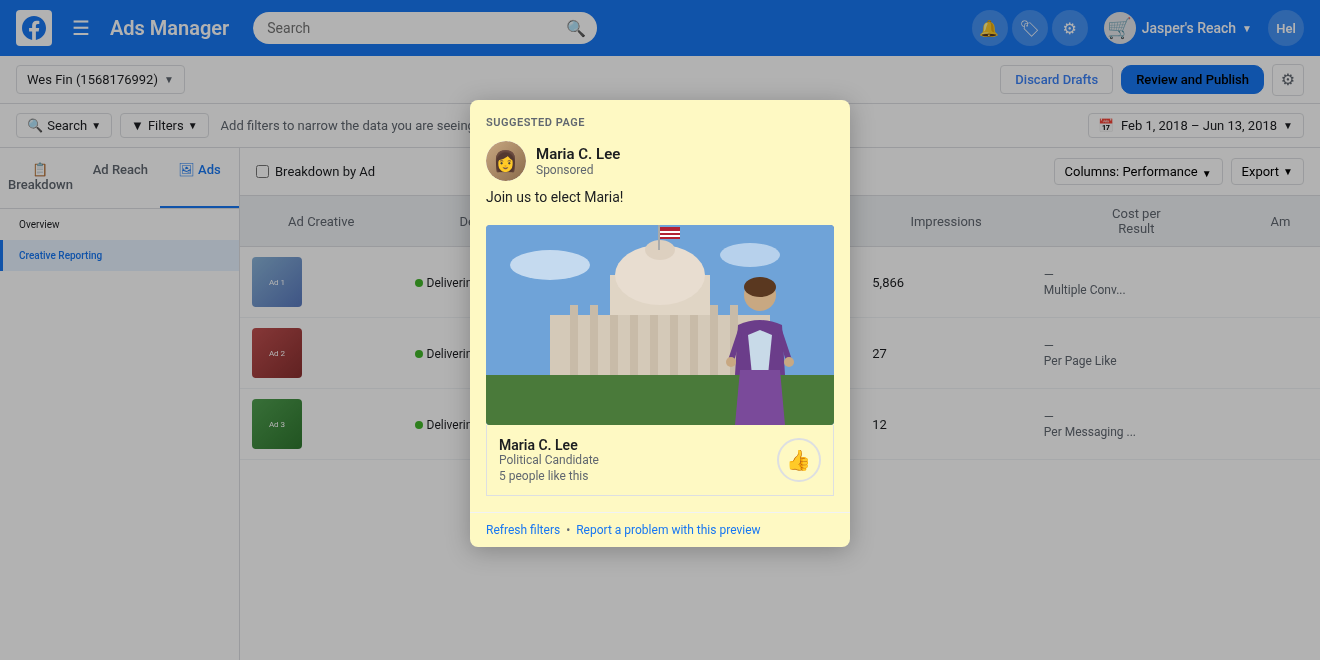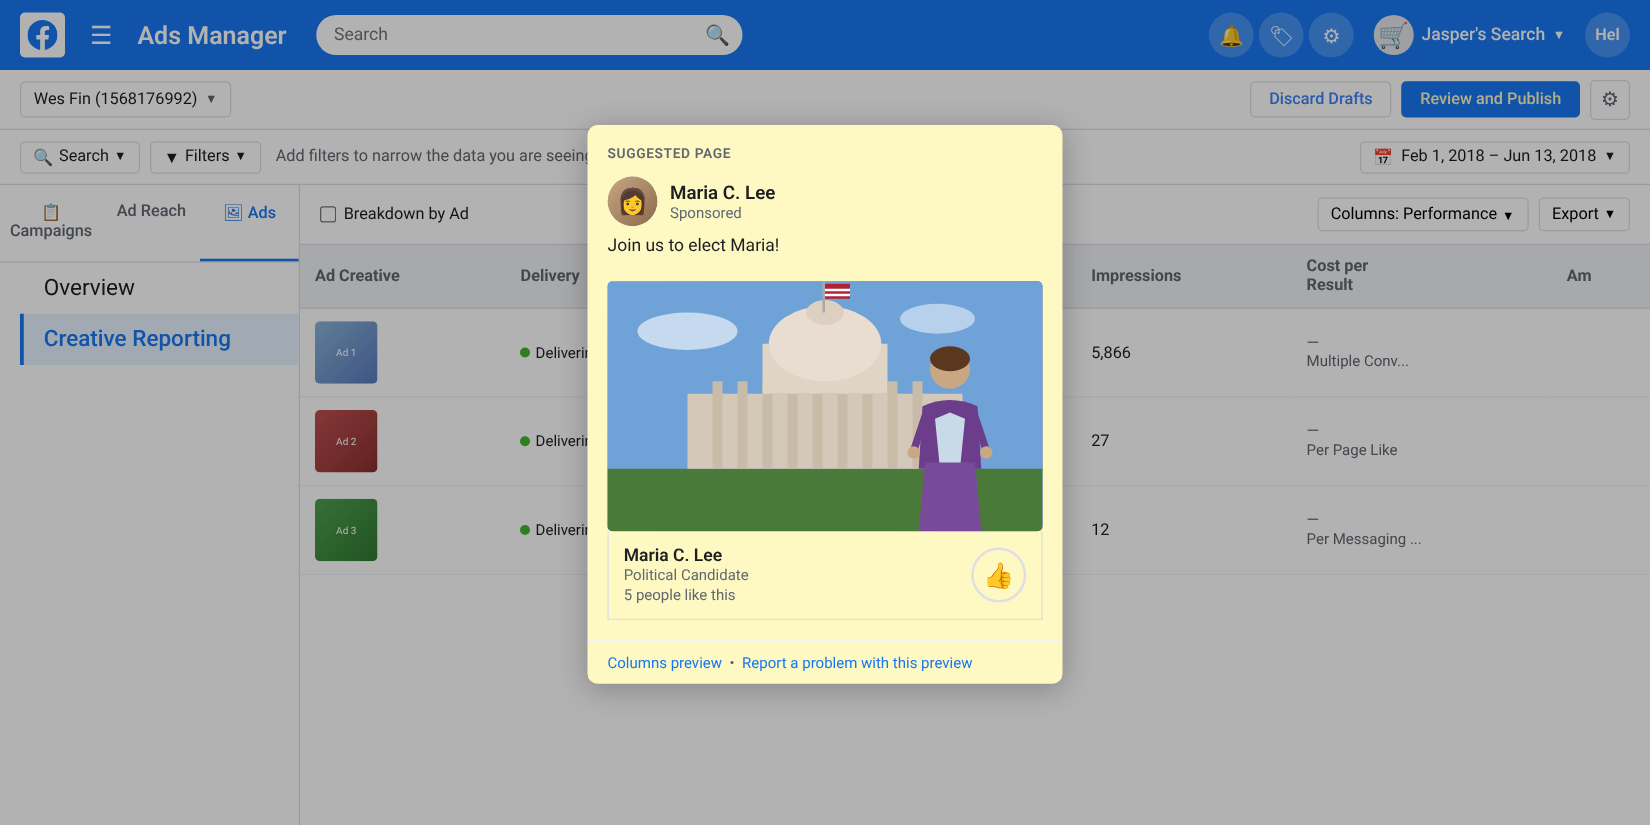--- a/index.html
+++ b/index.html
@@ -120,23 +120,22 @@
     }
     .sidebar-tabs {
       display: flex; border-bottom: 1px solid #dddfe2;
     }
     .sidebar-tab {
       flex: 1; padding: 14px 8px; text-align: center; font-size: 13px; font-weight: 500;
       color: #606770; cursor: pointer; border-bottom: 2px solid transparent;
     }
     .sidebar-tab.active { color: #1877f2; border-bottom-color: #1877f2; }
     .sidebar-item {
-      padding: 10px 16px; font-size: 18px; cursor: pointer; color: #1c1e21;
+      padding: 10px 16px; font-size: 10px; cursor: pointer; color: #1c1e21;
       border-left: 3px solid transparent;
-      margin-left: 16px;
     }
     .sidebar-item.active { background: #e7f3ff; border-left-color: #1877f2; color: #1877f2; font-weight: 500; }
 
     
     .table-area {
       flex: 1; background: white; overflow: auto;
     }
     .table-toolbar {
       display: flex; align-items: center; padding: 10px 16px; border-bottom: 1px solid #dddfe2; gap: 8px;
     }
@@ -145,21 +144,21 @@
       display: flex; align-items: flex-end; gap: 4px; padding: 5px 10px;
       border: 1px solid #dddfe2; border-radius: 4px; font-size: 13px; cursor: pointer; background: white;
     }
     .toolbar-spacer { flex: 1; }
     .export-btn {
       display: flex; align-items: center; gap: 4px; padding: 5px 10px;
       border: 1px solid #dddfe2; border-radius: 4px; font-size: 13px; cursor: pointer; background: white;
     }
     table { width: 100%; border-collapse: collapse; font-size: 13px; }
     thead tr { background: #f0f2f5; border-bottom: 1px solid #dddfe2; }
-    thead th { padding: 10px 12px; text-align: left; font-weight: 700; color: #606770; white-space: nowrap; }
+    thead th { padding: 10px 12px; text-align: center; font-weight: 400; color: #606770; white-space: nowrap; }
     tbody tr { border-bottom: 1px solid #f0f2f5; }
     tbody td { padding: 10px 12px; color: #1c1e21; white-space: nowrap; }
     .ad-creative-cell { display: flex; align-items: center; gap: 10px; }
     .ad-thumb {
       width: 50px; height: 50px; background: #c0c0c0; border-radius: 4px;
       overflow: hidden; flex-shrink: 0;
     }
     .delivery-badge {
       display: inline-flex; align-items: center; gap: 4px; font-size: 12px;
     }
@@ -230,36 +229,36 @@
   <div class="topbar-spacer"></div>
   <div class="topbar-icons">
     <div class="topbar-icon-btn">🔔</div>
     <div class="topbar-icon-btn">🏷</div>
     <div class="topbar-icon-btn">⚙</div>
   </div>
   <div class="topbar-account">
     <div class="topbar-avatar">
       <span style="font-size:20px;">🛒</span>
     </div>
-    <span>Jasper's Search</span>
+    <span>Jasper's Reach</span>
     <span style="color:white;font-size:10px;">▼</span>
   </div>
   <div class="topbar-icon-btn">
     <span style="font-size:13px;font-weight:600;">Hel</span>
   </div>
 </div>
 
 <div class="account-bar">
   <div class="account-selector">
     <span>Wes Fin (1568176992)</span>
     <span class="account-selector-arrow">▼</span>
   </div>
   <div class="account-bar-spacer"></div>
   <button class="account-bar-btn">Discard Drafts</button>
-  <button class="account-bar-btn" style="background:#1877f2;color:#fef9c3;border-color:#1877f2;">Review and Publish</button>
+  <button class="account-bar-btn" style="background:#1877f2;color:#000000;border-color:#1877f2;border-radius:10px;">Review and Publish</button>
   <div class="account-bar-settings">⚙</div>
 </div>
 
 <div class="filter-bar">
   <button class="filter-btn">
     <span>🔍</span>
     <span>Search</span>
     <span style="font-size:10px;">▼</span>
   </button>
   <button class="filter-btn">
@@ -275,21 +274,21 @@
     <span style="font-size:10px;">▼</span>
   </button>
 </div>
 
 <div class="main-content">
 
   <div class="sidebar">
     <div class="sidebar-tabs">
       <div class="sidebar-tab">
         <span>📋</span>
-        <span>Campaigns</span>
+        <span>Breakdown</span>
       </div>
       <div class="sidebar-tab">
         <span>Ad Reach</span>
       </div>
       <div class="sidebar-tab active">
         <span>🖼</span>
         <span>Ads</span>
       </div>
     </div>
     <div class="sidebar-item">
@@ -492,18 +491,18 @@
           <div class="ad-footer-sub">Political Candidate</div>
           <div class="ad-footer-people">5 people like this</div>
         </div>
         <div class="like-btn">
           👍
         </div>
       </div>
     </div>
 
     <div class="modal-links">
-      <span class="modal-link">Columns preview</span>
+      <span class="modal-link">Refresh filters</span>
       <span class="modal-dot">•</span>
       <span class="modal-link">Report a problem with this preview</span>
     </div>
   </div>
 </div>
 
 </body></html>

